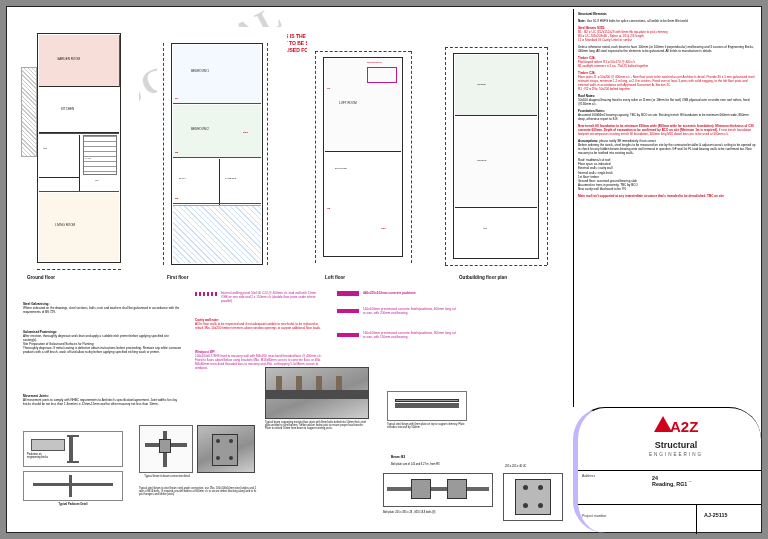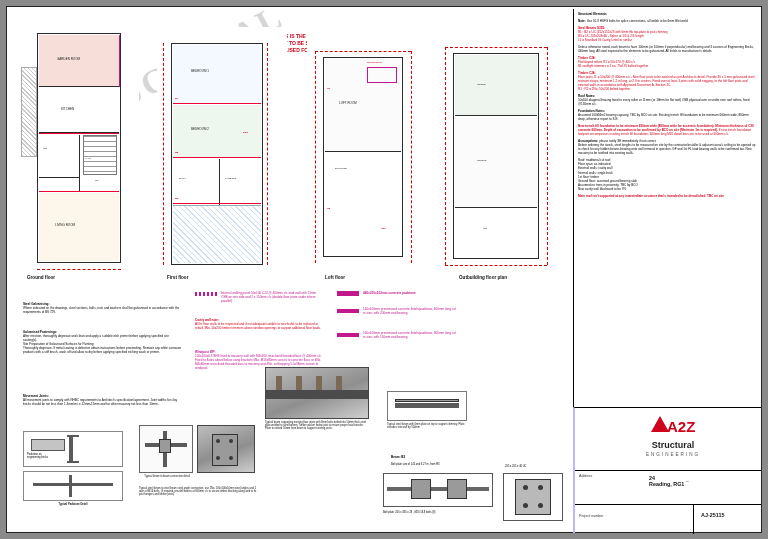--- a/index.html
+++ b/index.html
@@ -44,21 +44,21 @@
     padding:3px 4px 0 4px;
     font-size:3.05px; line-height:1.32;
     border-left:1px solid #000;
   }
   #notes p { margin:0 0 3px 0; }
   #notes .h { font-weight:bold; }
 
   
   #titleblock {
     position:absolute; left:566px; top:400px; width:188px; height:126px;
-    border-left:2px solid #c4b5fd; border-top:1px solid #000;
+    border-left:5px solid #c4b5fd; border-top:1px solid #000;border-radius:32px;
   }
   .tb-row { position:absolute; left:0; right:0; border-top:1px solid #000; }
   .tb-lbl { font-size:3.6px; color:#333; }
   .tb-val { font-size:5.4px; font-weight:bold; color:#111; }
 
   .logo-tri {
     width:0;height:0;
     border-left:9px solid transparent;
     border-right:9px solid transparent;
     border-bottom:16px solid #d0021b;

